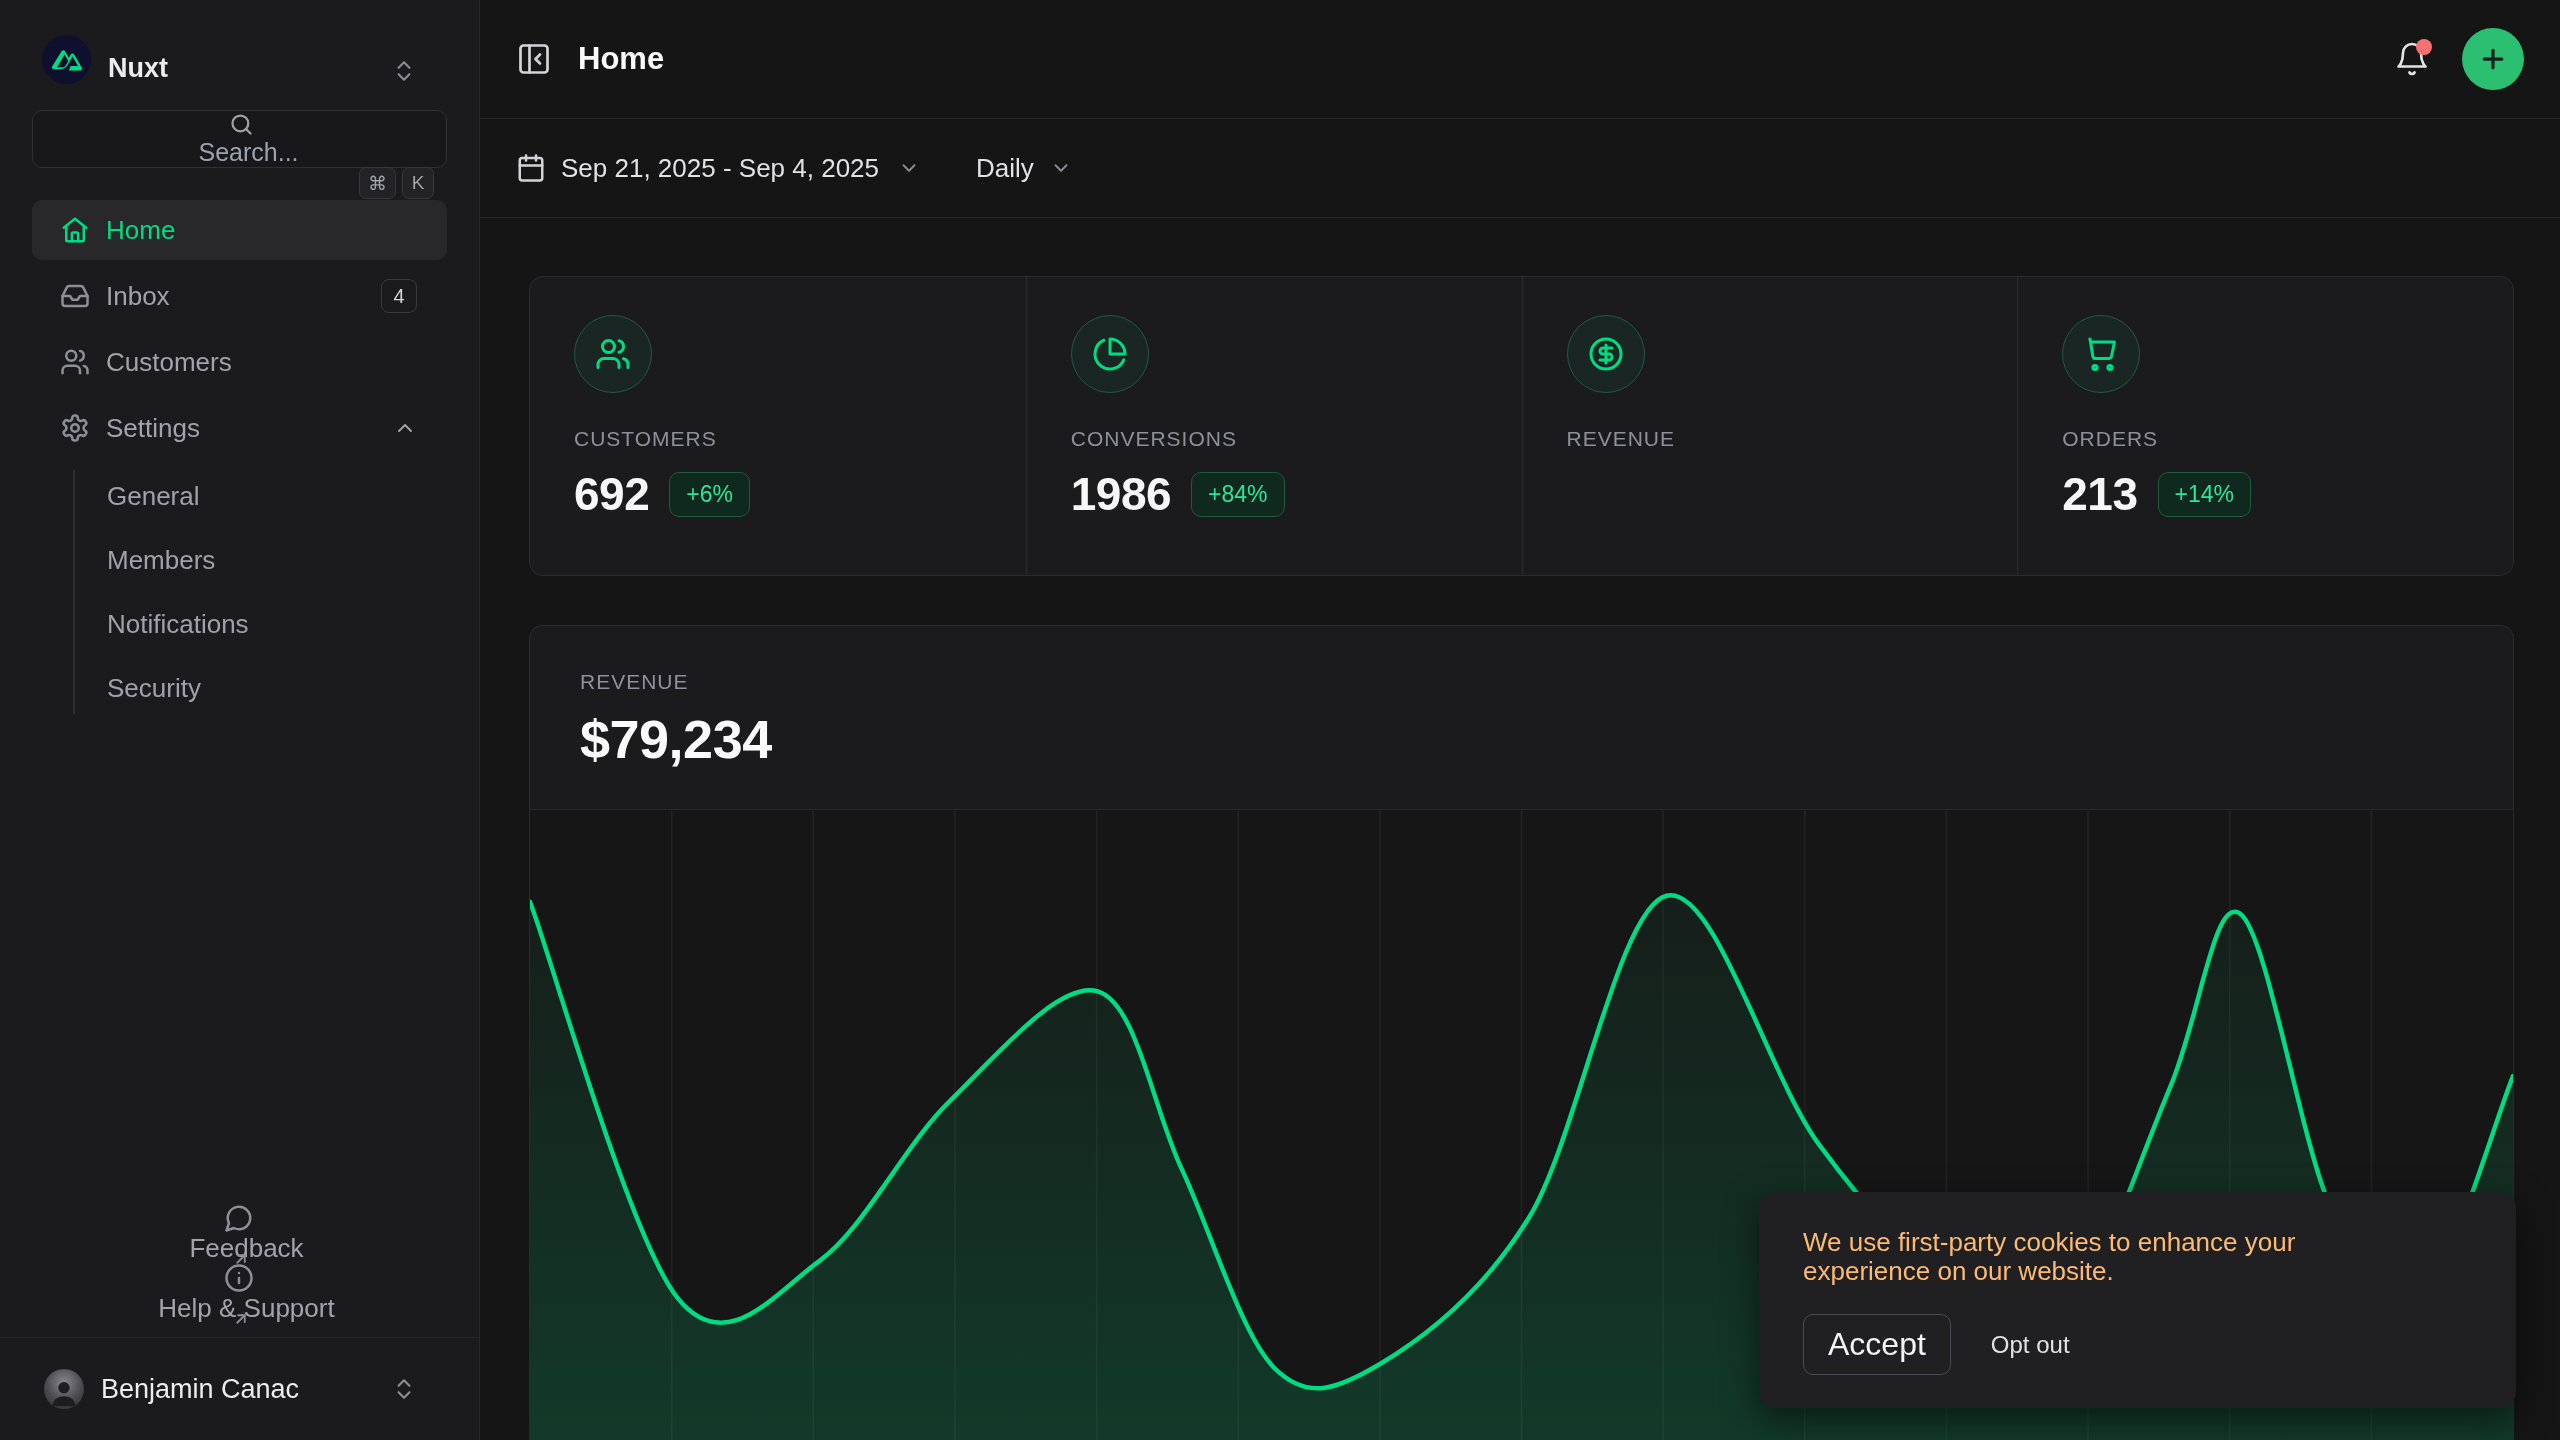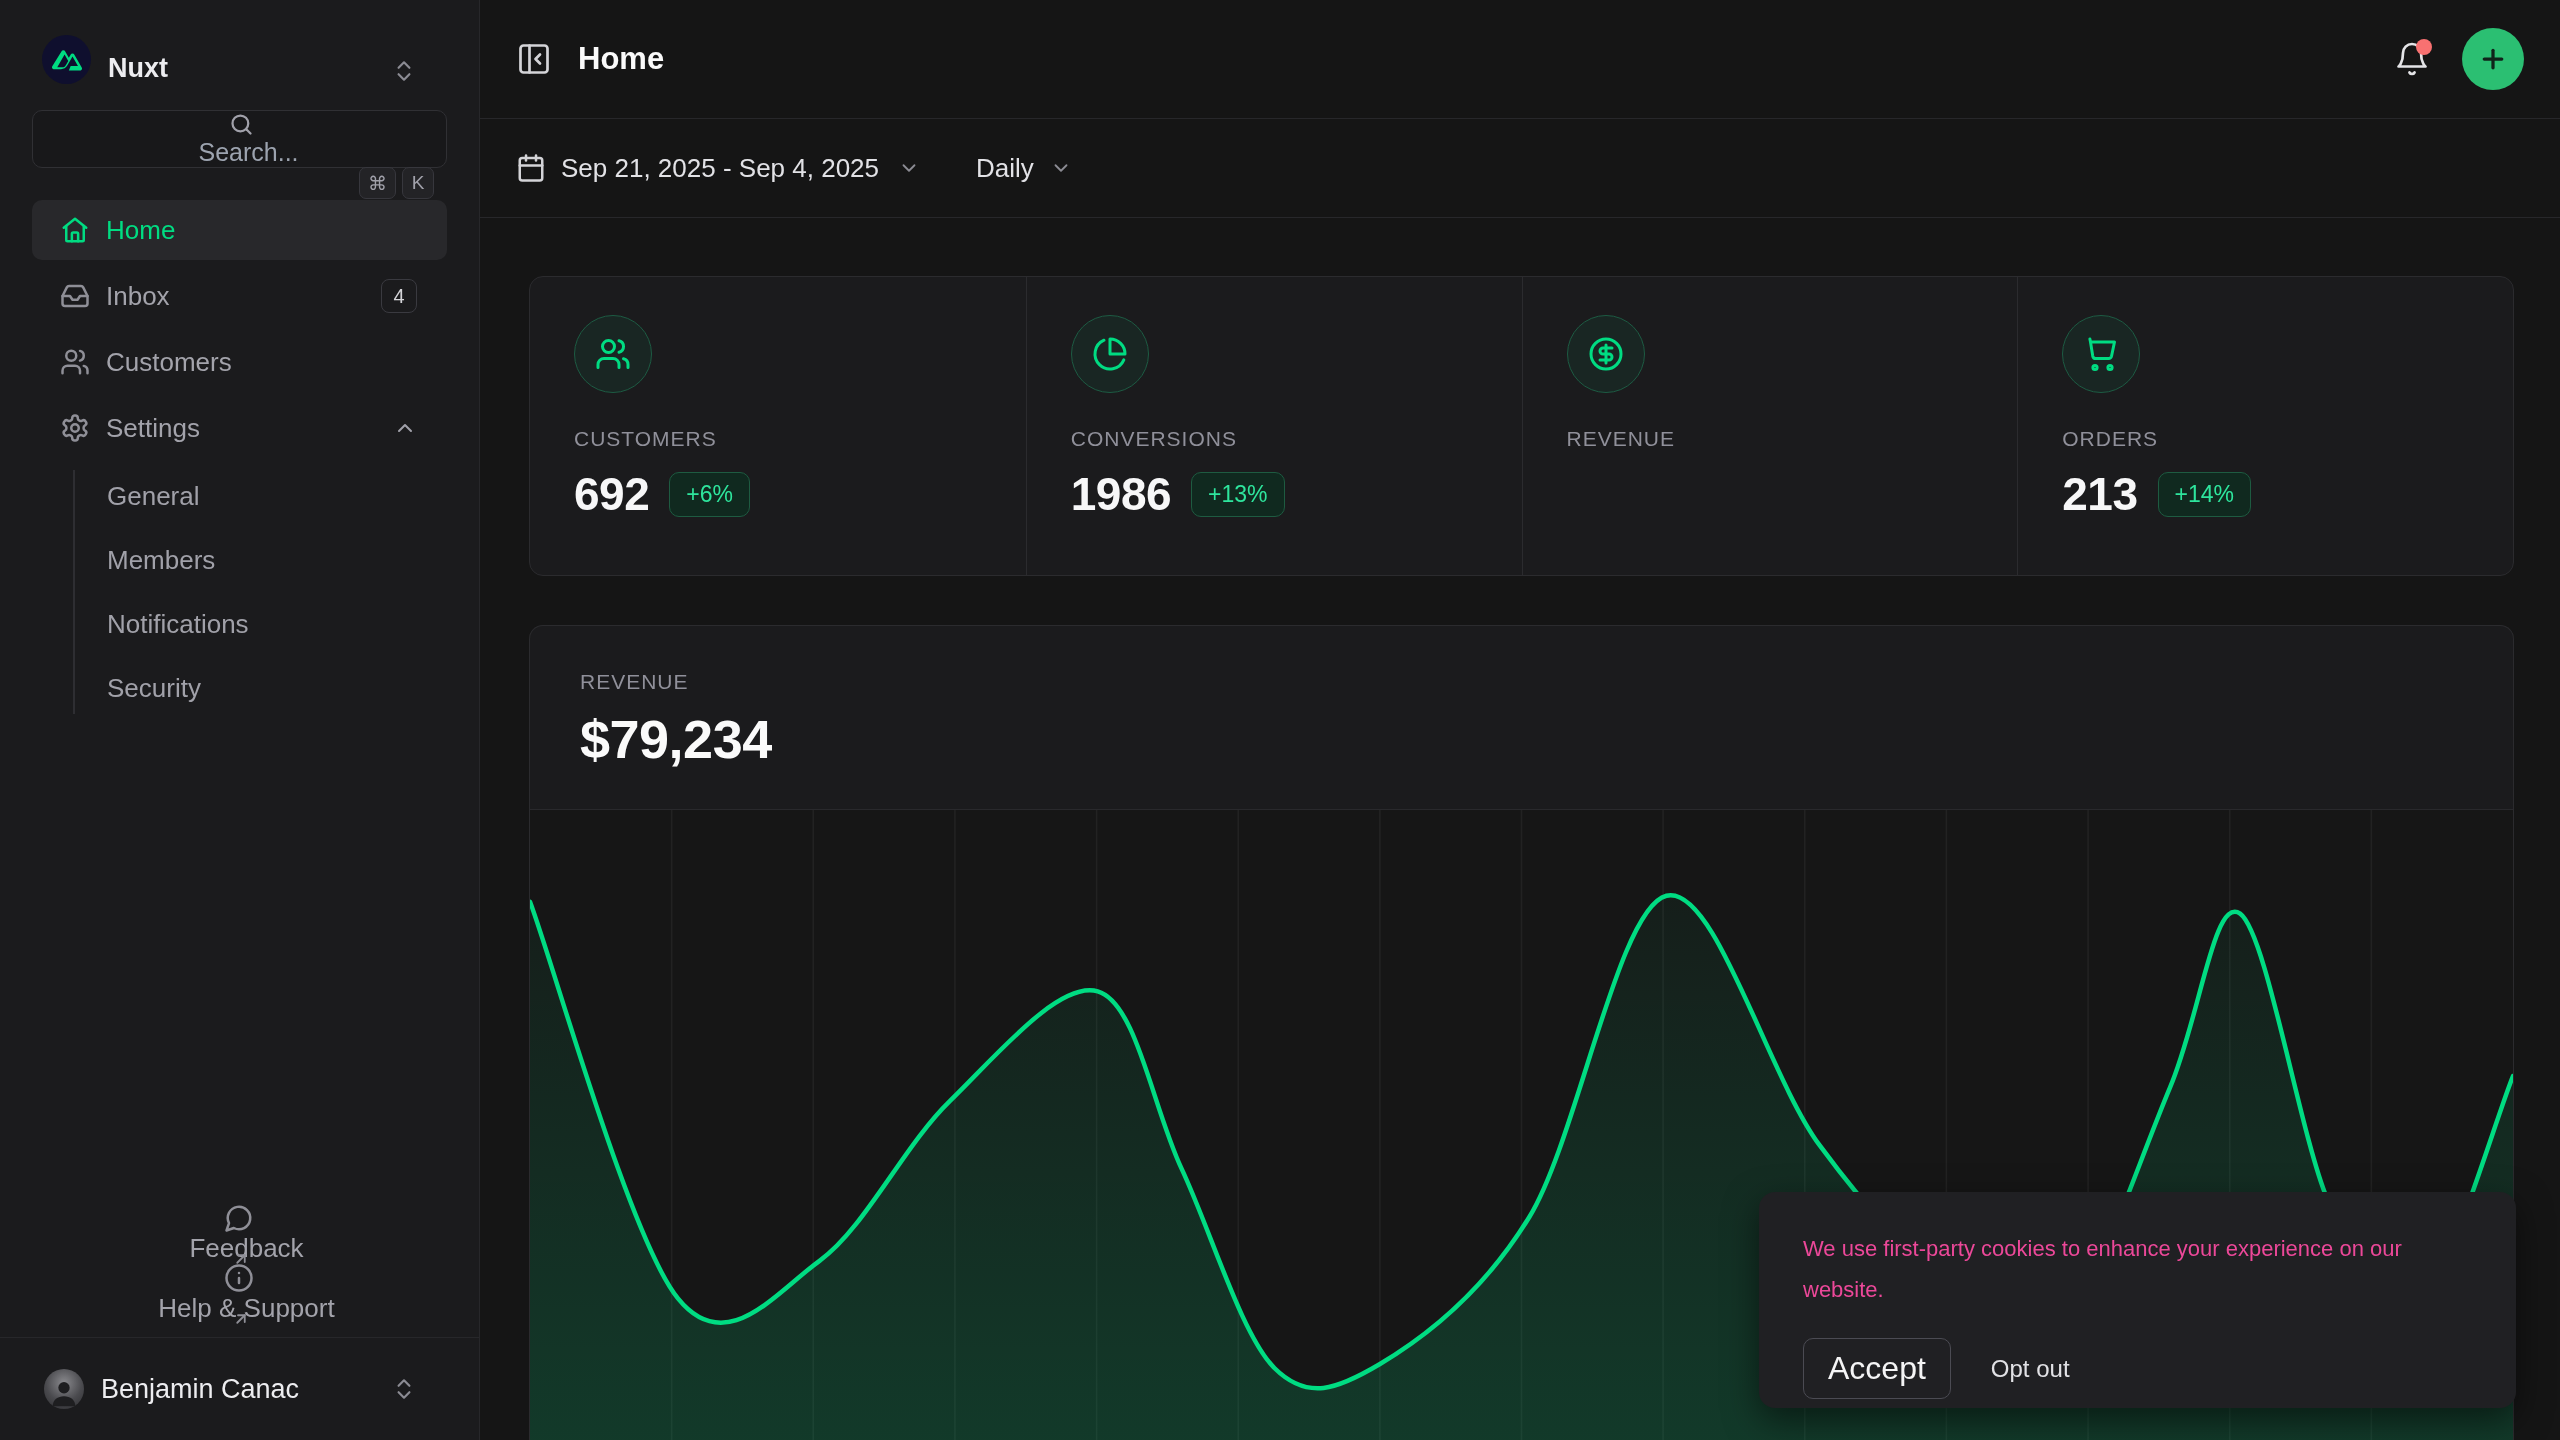--- a/index.html
+++ b/index.html
@@ -93,21 +93,21 @@
   .revenue-label { font-size:21px; letter-spacing:1px; color:#90909a; font-weight:500; }
   .revenue-value { margin-top:14px; font-size:54px; font-weight:700; color:#fafafa; letter-spacing:-0.5px; }
   .chart-area { position:absolute; left:0; right:0; top:183px; bottom:0; background:#161616;
     border-top:1px solid #29292c; }
   .chart-area svg { display:block; width:100%; height:100%; }
 
   
   .cookie-banner { position:fixed; left:1759px; top:1192px; width:757px; height:216px;
     background:#202023; border-radius:16px; box-shadow:0 12px 34px rgba(0,0,0,0.5);
     padding:36px 44px; z-index:50; }
-  .cookie-text { font-size:22px; line-height:41px; color:#ec4899; max-width:620px; }
+  .cookie-text { font-size:26px; line-height:29px; color:#fdba74; max-width:620px; }
   .cookie-actions { margin-top:28px; display:flex; align-items:center; gap:40px; }
   .accept-btn { border:1px solid #4b4b53; background:transparent; color:#f4f4f5; font-size:32px;
     font-weight:500; border-radius:10px; padding:11px 24px; cursor:pointer;
     font-family:"Liberation Sans", sans-serif; }
   .optout-btn { background:none; border:none; color:#e2e2e6; font-size:24px; font-weight:500;
     cursor:pointer; font-family:"Liberation Sans", sans-serif; }
 </style>
 </head>
 <body>
 
@@ -329,21 +329,21 @@
       <div class="stat-cell">
         <div class="stat-icon-wrap">
           <svg width="36" height="36" viewBox="0 0 24 24" fill="none" stroke="currentColor" stroke-width="2" stroke-linecap="round" stroke-linejoin="round">
               <path d="M21.21 15.89A10 10 0 1 1 8 2.83"></path>
               <path d="M22 12A10 10 0 0 0 12 2v10z"></path>
             </svg>
         </div>
         <div class="stat-label">CONVERSIONS</div>
         <div class="stat-value-row">
           <span class="stat-value">1986</span>
-          <span class="delta-badge">+13%</span>
+          <span class="delta-badge">+84%</span>
         </div>
       </div>
 
       <div class="stat-cell">
         <div class="stat-icon-wrap">
           <svg width="36" height="36" viewBox="0 0 24 24" fill="none" stroke="currentColor" stroke-width="2" stroke-linecap="round" stroke-linejoin="round">
               <circle cx="12" cy="12" r="10"></circle>
               <path d="M16 8h-6a2 2 0 1 0 0 4h4a2 2 0 1 1 0 4H8"></path>
               <path d="M12 18V6"></path>
             </svg>

